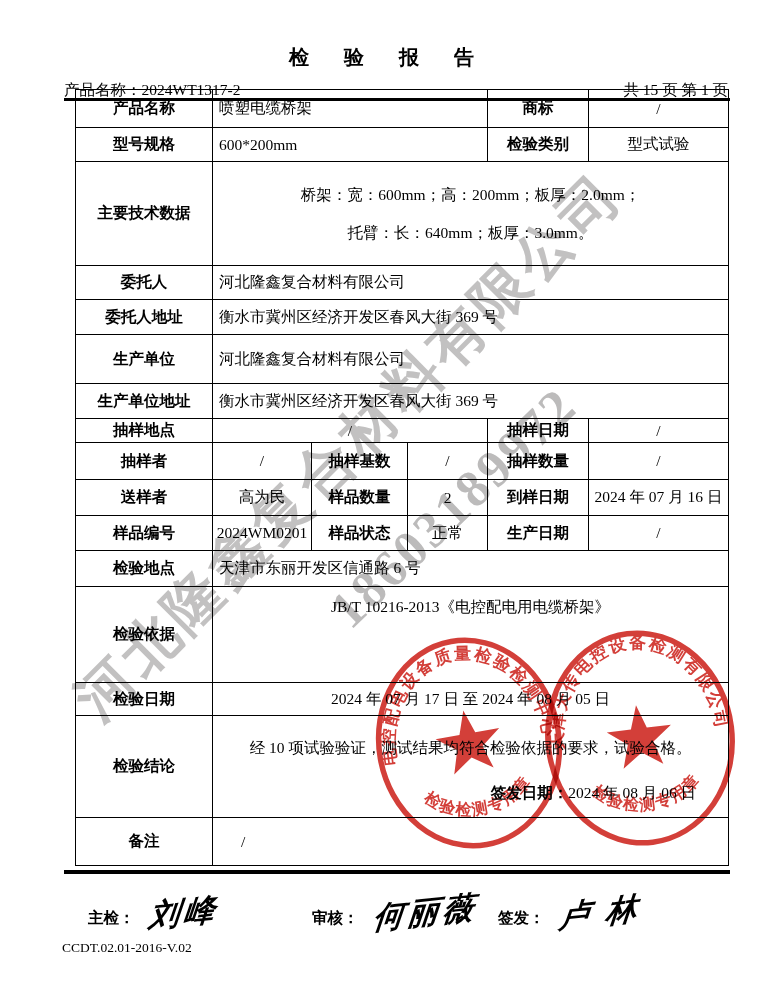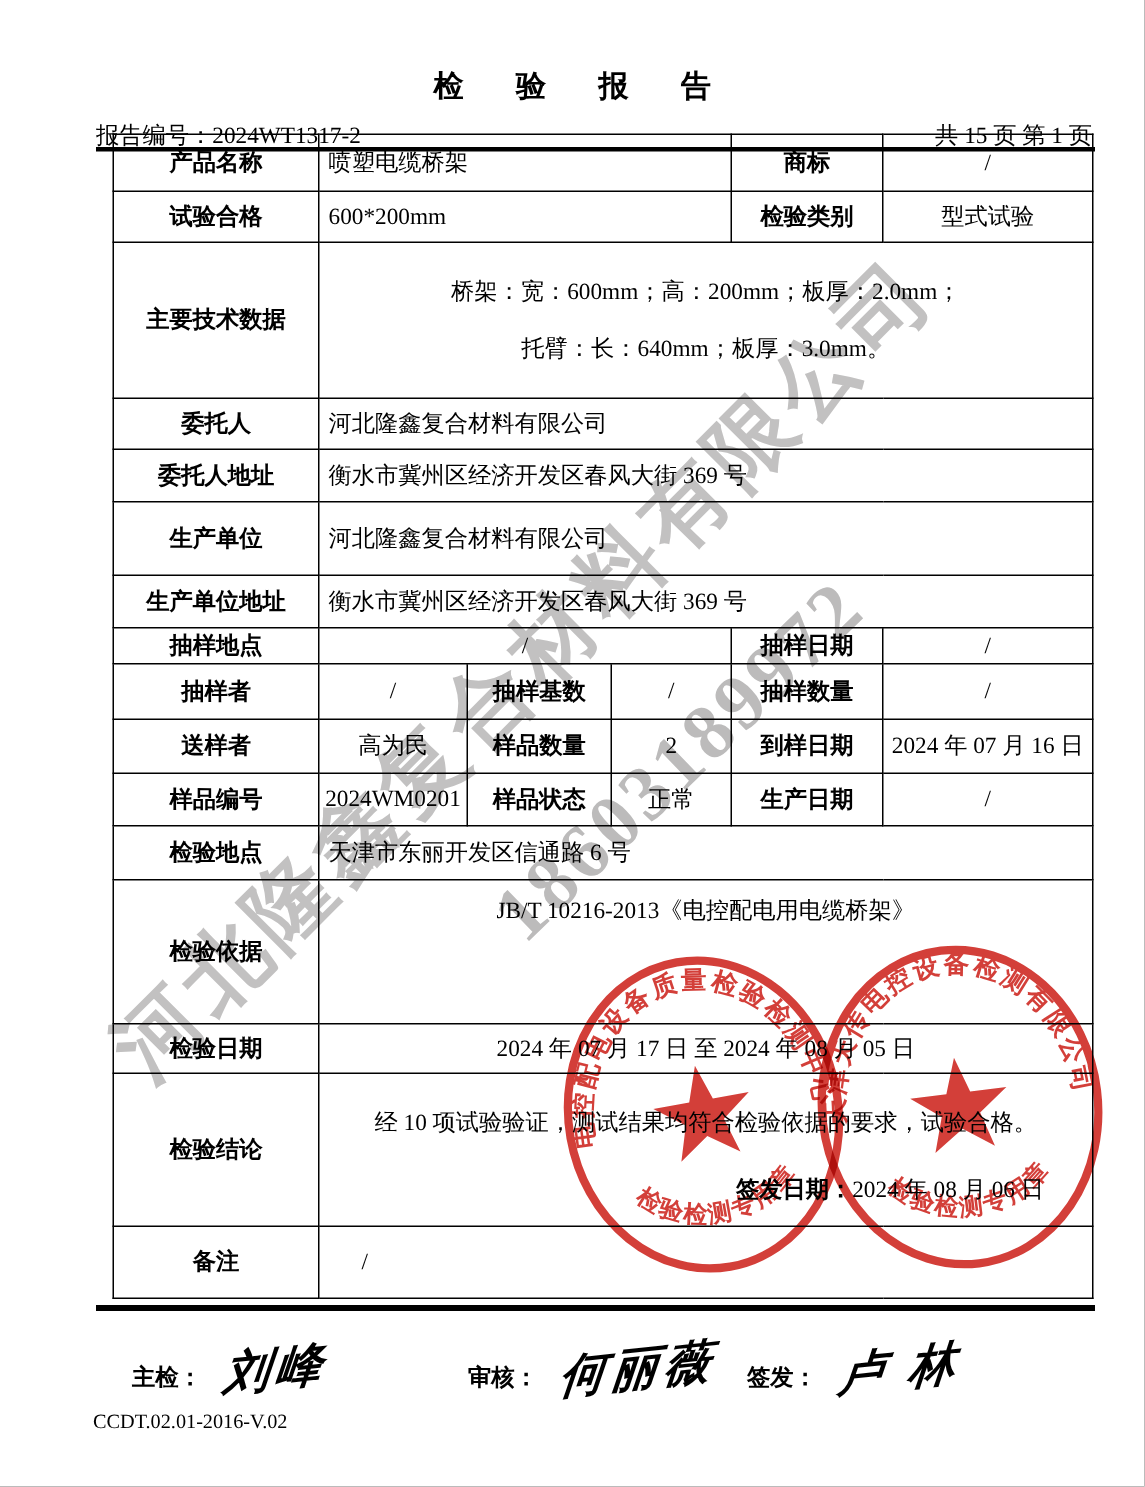--- a/index.html
+++ b/index.html
@@ -53,21 +53,21 @@
 </head>
 <body>
 
 <div id="page">
 
   <div class="wm wm-company">河北隆鑫复合材料有限公司</div>
   <div class="wm wm-phone">18603189972</div>
 
   <div class="title">检 验 报 告</div>
   <div class="report-line">
-    <span class="report-no"><span>报告编号：</span><span>2024WT1317-2</span></span>
+    <span class="report-no"><span>产品名称：</span><span>2024WT1317-2</span></span>
     <span class="pages">共 15 页  第 1 页</span>
   </div>
   <div class="rule rule-top"></div>
   <div class="rule rule-bottom"></div>
 
   <table>
     <colgroup>
       <col style="width:137px">
         <col style="width:99px">
         <col style="width:96px">
@@ -76,21 +76,21 @@
         <col style="width:140px">
     </colgroup>
     <tbody>
         <tr style="height:38px">
       <td class="lbl">产品名称</td>
       <td class="val" colspan="3">喷塑电缆桥架</td>
       <td class="lbl">商标</td>
       <td class="val c">/</td>
     </tr>
     <tr style="height:34px">
-      <td class="lbl">试验合格</td>
+      <td class="lbl">型号规格</td>
       <td class="val" colspan="3">600*200mm</td>
       <td class="lbl">检验类别</td>
       <td class="val c">型式试验</td>
     </tr>
     <tr style="height:104px">
       <td class="lbl">主要技术数据</td>
       <td class="val" colspan="5">
         <div class="tech-line">桥架：宽：600mm；高：200mm；板厚：2.0mm；</div>
         <div class="tech-line">托臂：长：640mm；板厚：3.0mm。</div>
       </td>

